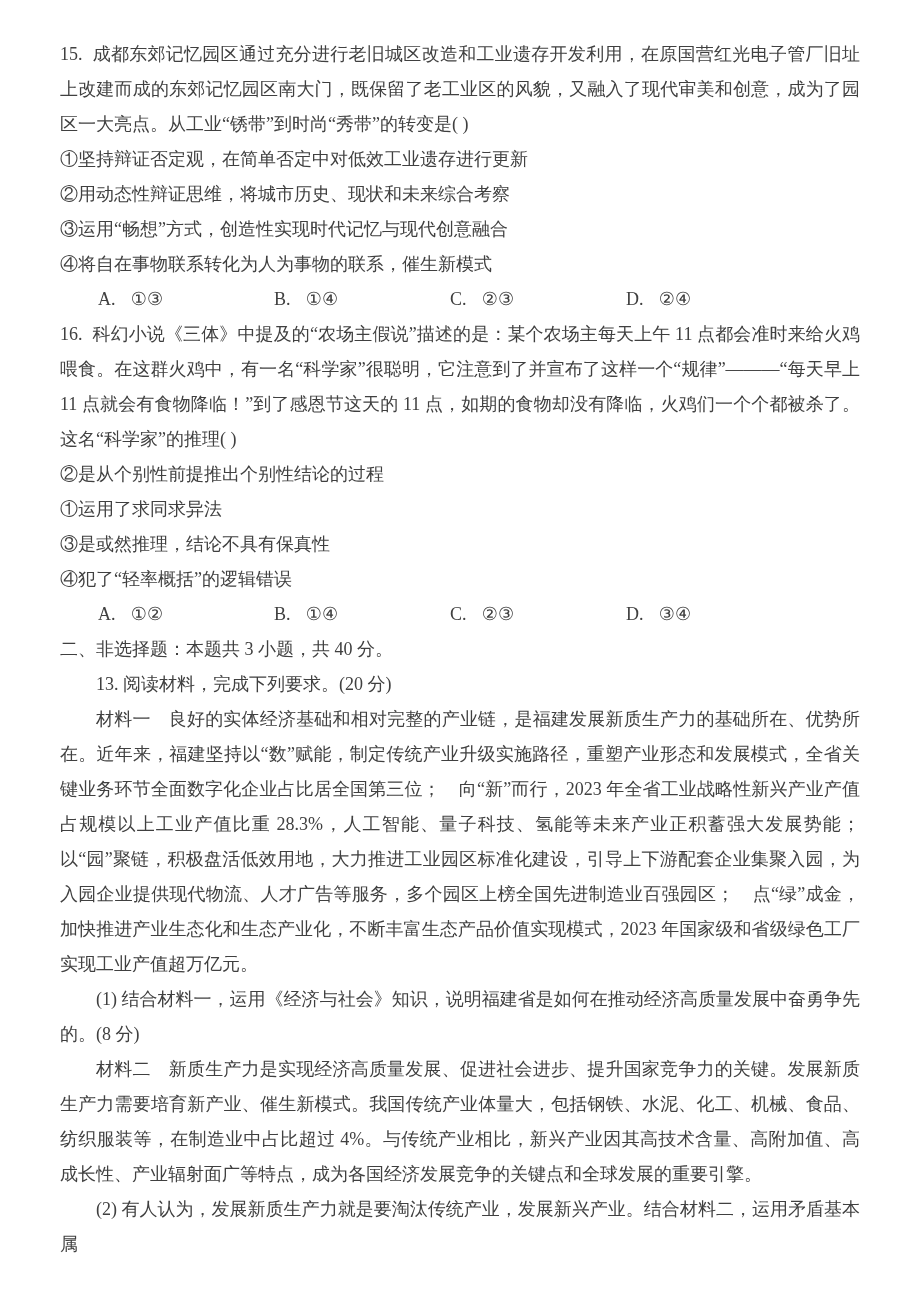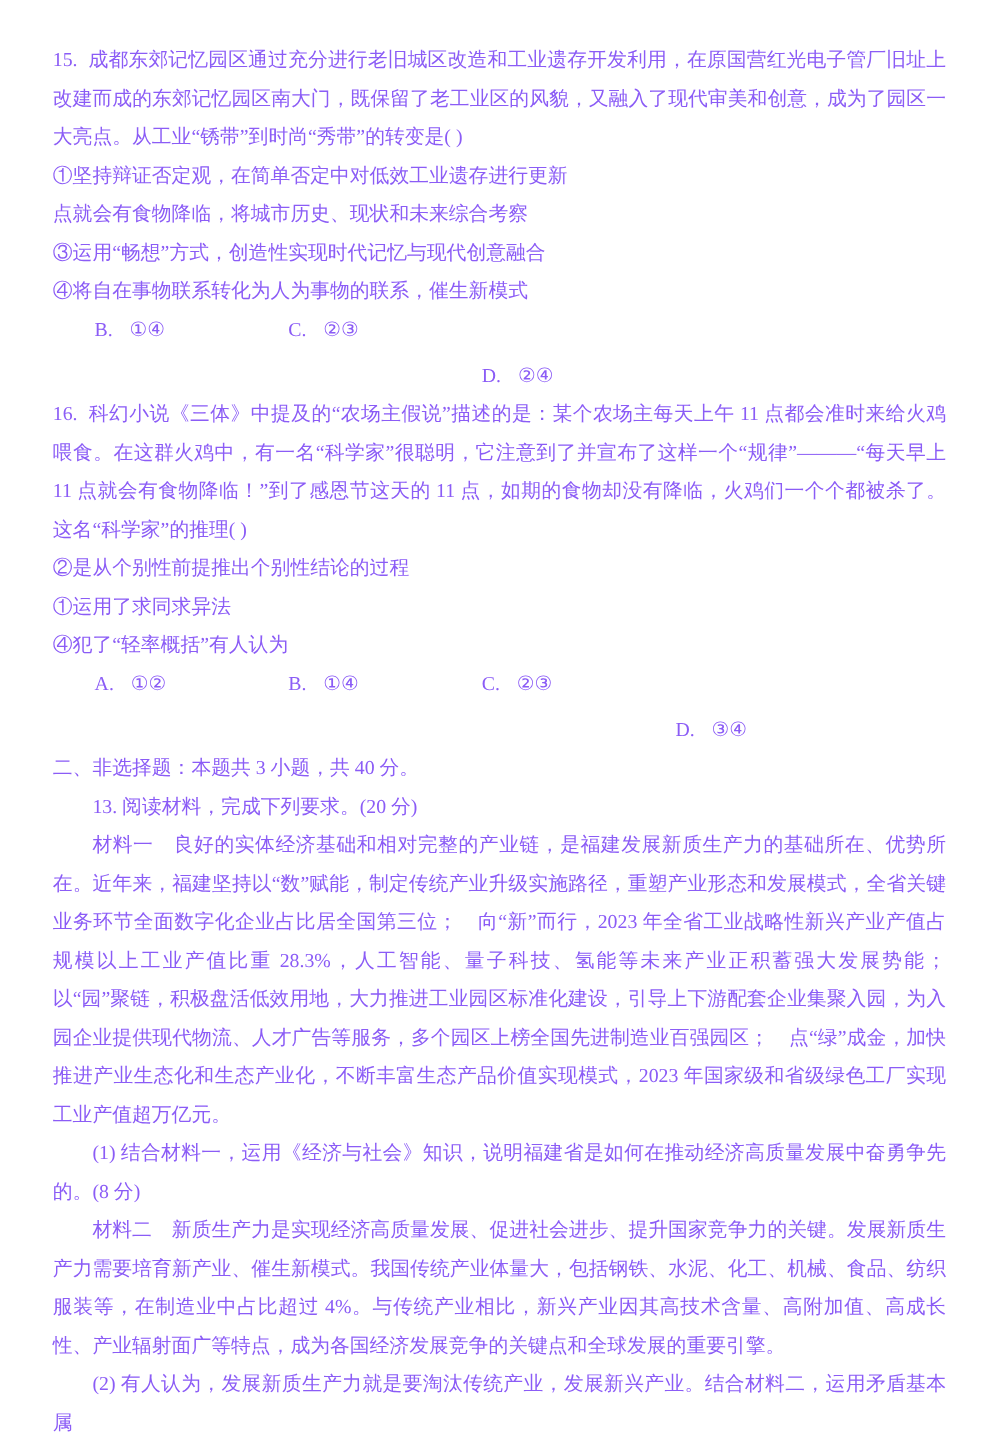--- a/index.html
+++ b/index.html
@@ -5,26 +5,26 @@
   html, body {
     margin: 0;
     padding: 0;
     background: #ffffff;
   }
   .page {
     position: relative;
     width: 900px;
     height: 1311px;
     box-sizing: border-box;
-    padding: 37px 40px 0 48px;
+    padding: 37px 40px 0 60px;
     background: #ffffff;
     font-family: "Liberation Serif", "DejaVu Serif", serif;
     font-size: 18px;
     line-height: 35px;
-    color: #8b5cf6;
+    color: #404040;
     overflow: hidden;
   }
   .para {
     margin: 0;
     text-align: justify;
   }
   .indent {
     text-indent: 2em;
   }
   .qnum {
@@ -33,49 +33,50 @@
   .options {
     display: flex;
     padding-left: 38px;
   }
   .opt {
     width: 176px;
     white-space: nowrap;
   }
   .opt:last-child {
     width: auto;
-    margin-top: 42px;
   }
   .optlabel {
     margin-right: 0.85em;
   }
 </style>
 </head>
 <body>
 
 <div class="page">
 
   <section>
     <p class="para"><span class="qnum">15.</span><span>成都东郊记忆园区通过充分进行老旧城区改造和工业遗存开发利用，在原国营红光电子管厂旧址上改建而成的东郊记忆园区南大门，既保留了老工业区的风貌，又融入了现代审美和创意，成为了园区一大亮点。从工业“锈带”到时尚“秀带”的转变是( )</span></p>
     <p class="para">①坚持辩证否定观，在简单否定中对低效工业遗存进行更新</p>
-    <p class="para">点就会有食物降临，将城市历史、现状和未来综合考察</p>
+    <p class="para">②用动态性辩证思维，将城市历史、现状和未来综合考察</p>
     <p class="para">③运用“畅想”方式，创造性实现时代记忆与现代创意融合</p>
     <p class="para">④将自在事物联系转化为人为事物的联系，催生新模式</p>
     <div class="options">
+      <span class="opt"><span class="optlabel">A.</span><span>①③</span></span>
       <span class="opt"><span class="optlabel">B.</span><span>①④</span></span>
       <span class="opt"><span class="optlabel">C.</span><span>②③</span></span>
       <span class="opt"><span class="optlabel">D.</span><span>②④</span></span>
     </div>
   </section>
 
   <section>
     <p class="para"><span class="qnum">16.</span><span>科幻小说《三体》中提及的“农场主假说”描述的是：某个农场主每天上午 11 点都会准时来给火鸡喂食。在这群火鸡中，有一名“科学家”很聪明，它注意到了并宣布了这样一个“规律”———“每天早上 11 点就会有食物降临！”到了感恩节这天的 11 点，如期的食物却没有降临，火鸡们一个个都被杀了。这名“科学家”的推理( )</span></p>
     <p class="para">②是从个别性前提推出个别性结论的过程</p>
     <p class="para">①运用了求同求异法</p>
-    <p class="para">④犯了“轻率概括”有人认为</p>
+    <p class="para">③是或然推理，结论不具有保真性</p>
+    <p class="para">④犯了“轻率概括”的逻辑错误</p>
     <div class="options">
       <span class="opt"><span class="optlabel">A.</span><span>①②</span></span>
       <span class="opt"><span class="optlabel">B.</span><span>①④</span></span>
       <span class="opt"><span class="optlabel">C.</span><span>②③</span></span>
       <span class="opt"><span class="optlabel">D.</span><span>③④</span></span>
     </div>
   </section>
 
   <p class="para">二、非选择题：本题共 3 小题，共 40 分。</p>
 

